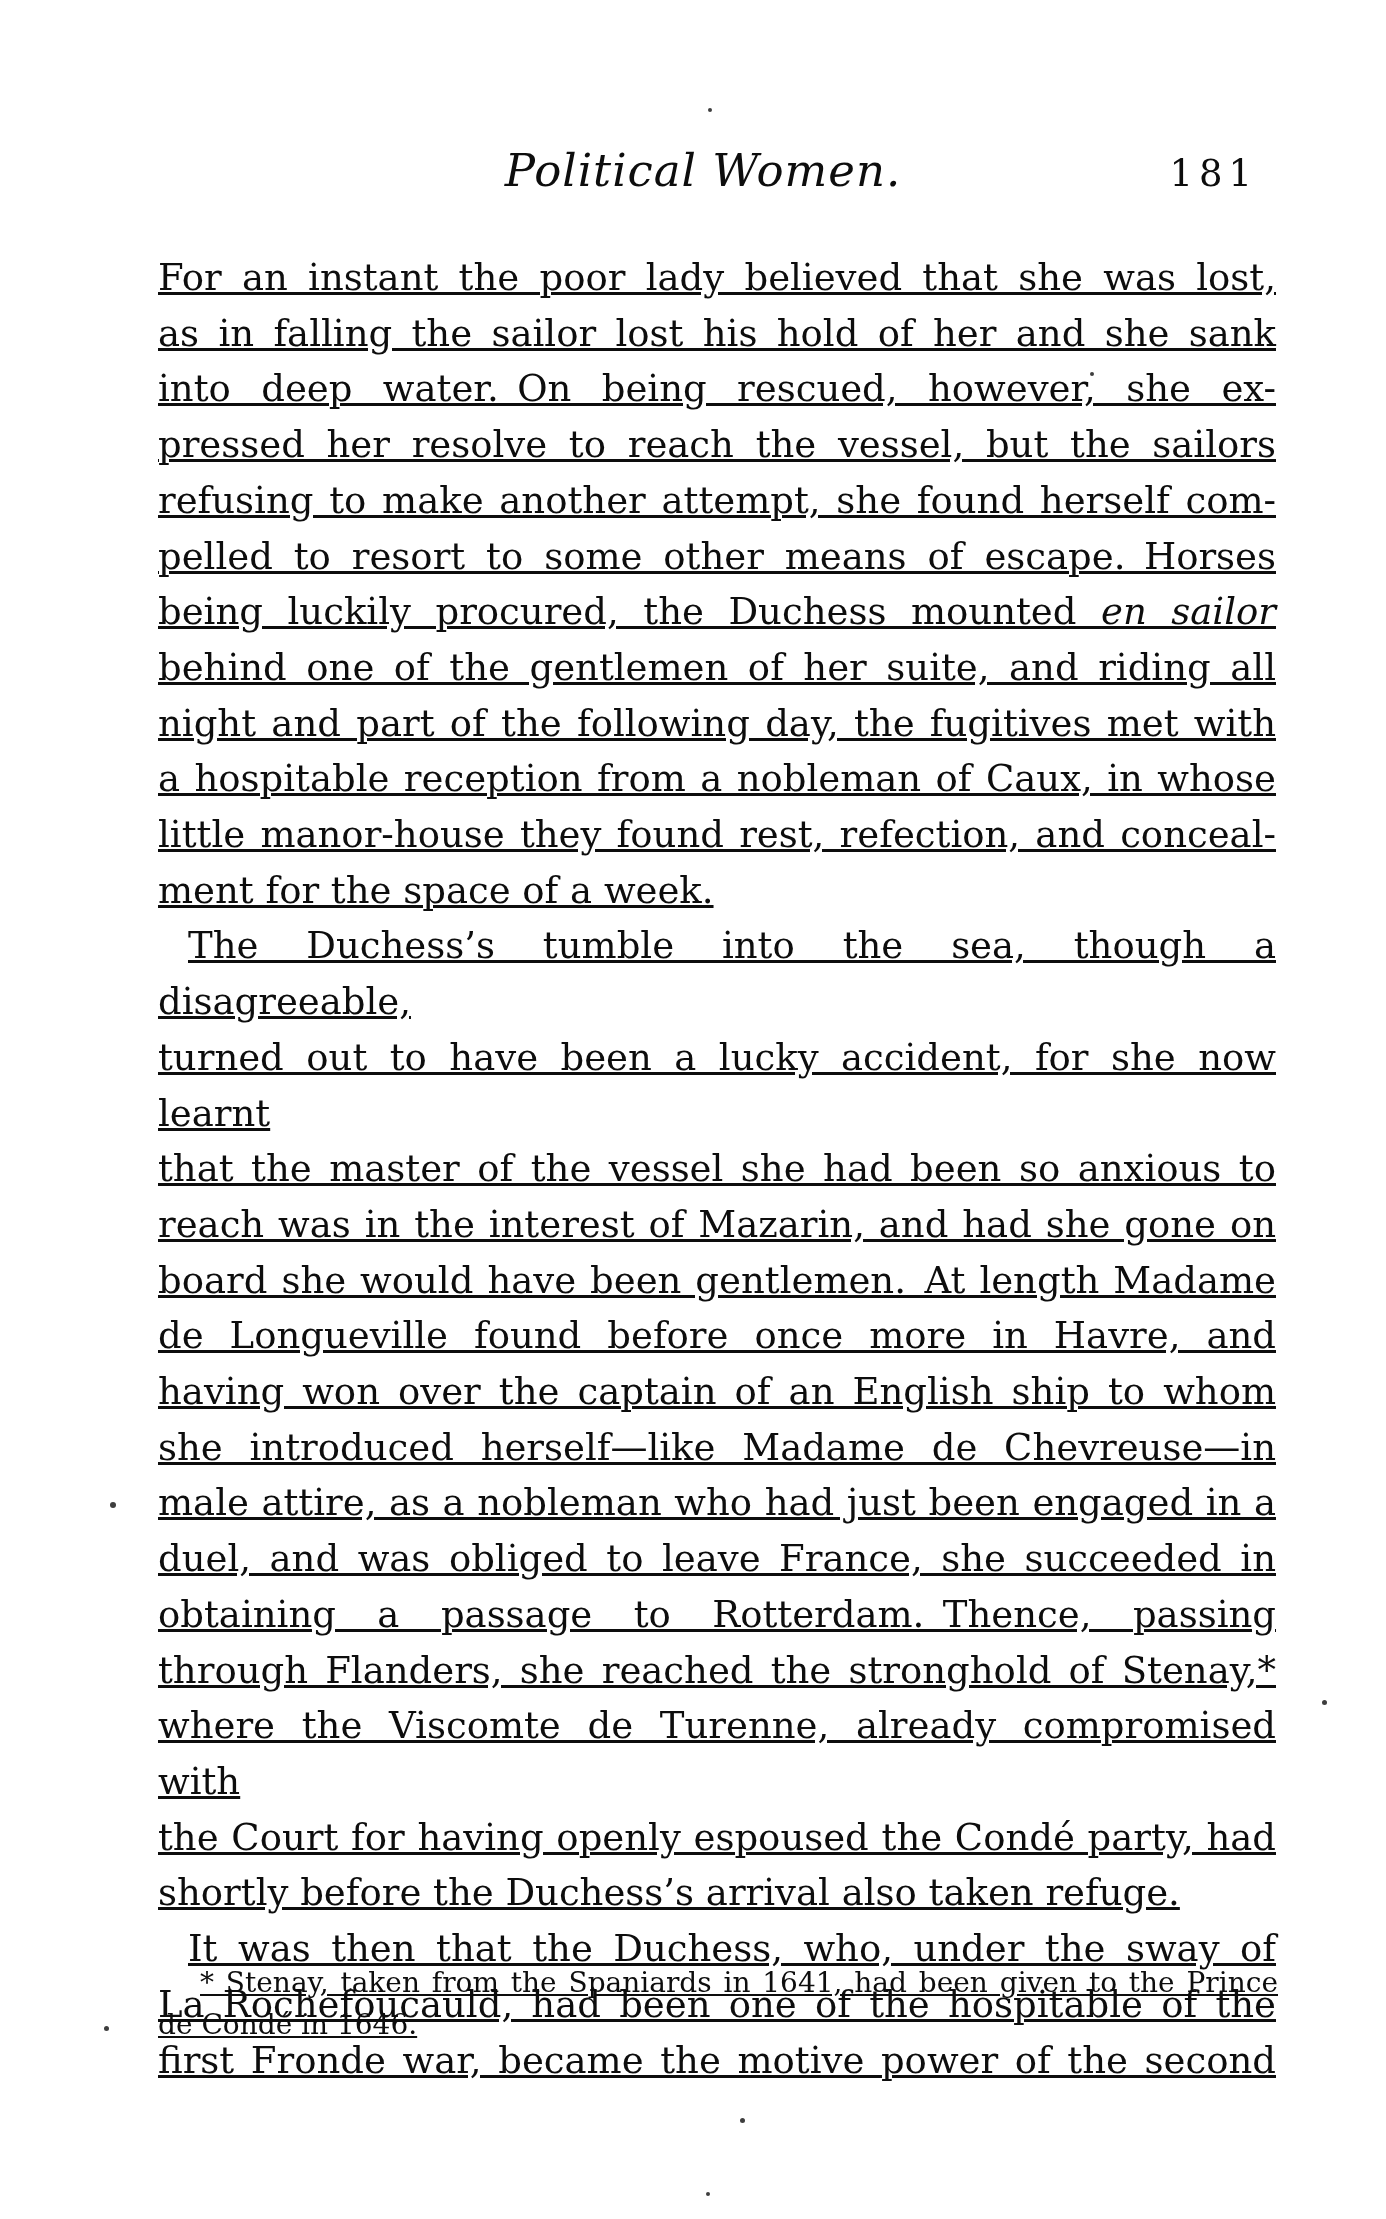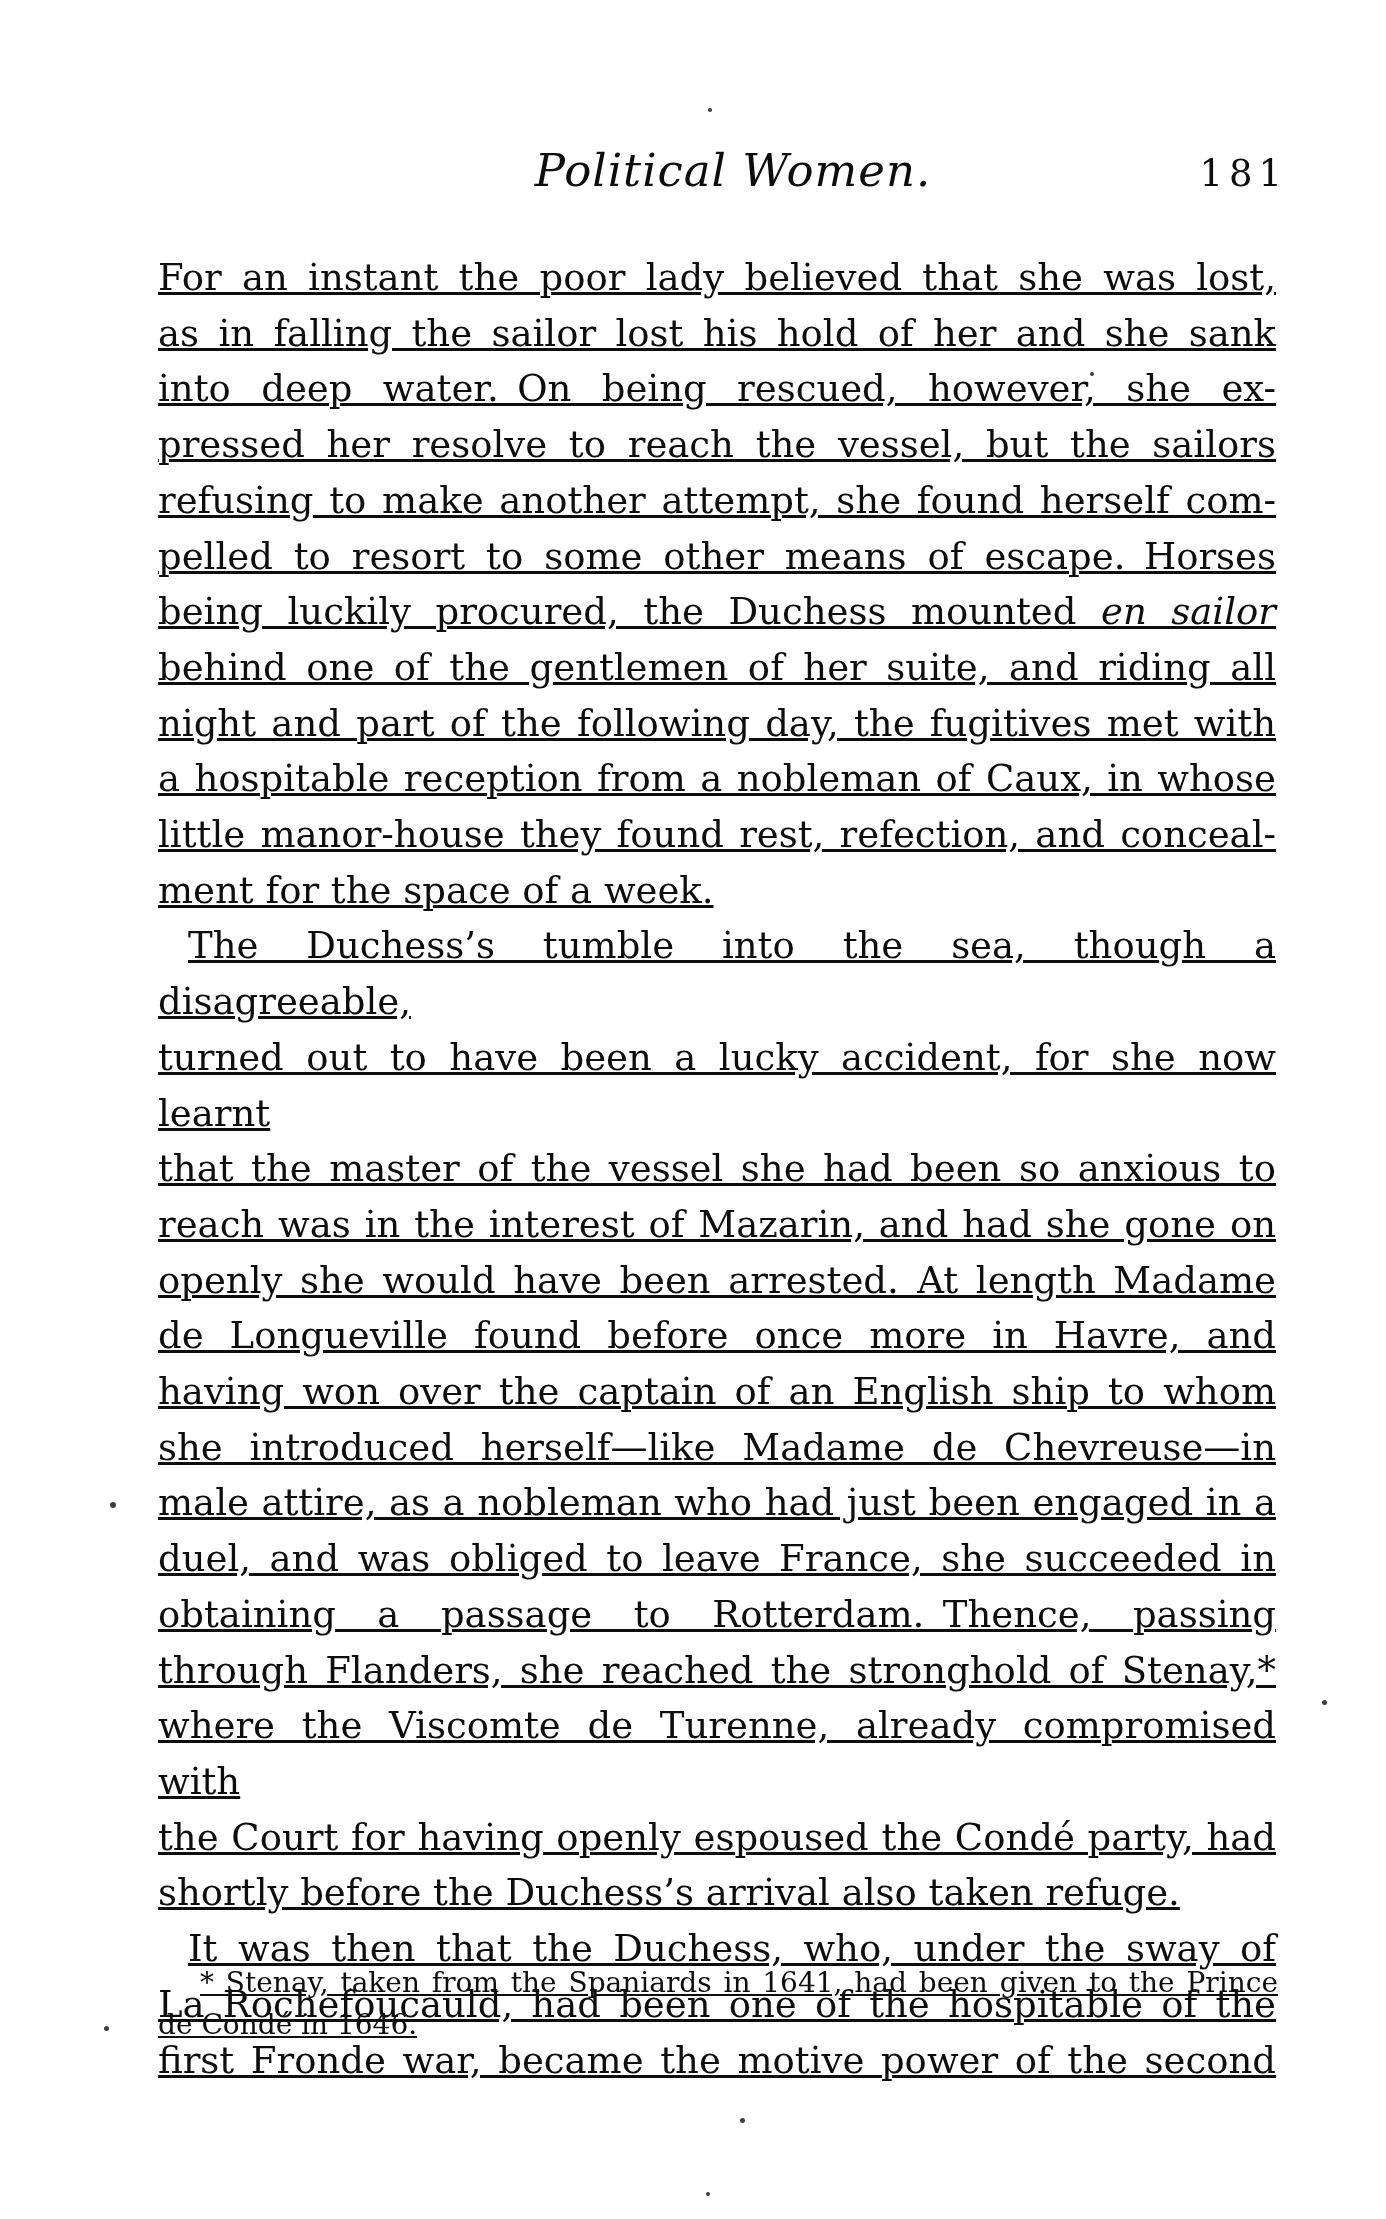--- a/index.html
+++ b/index.html
@@ -7,21 +7,21 @@
     position:relative;
     width:1386px;height:2219px;
     margin:0 auto;
     background:#ffffff;
     font-family:"DejaVu Serif","Liberation Serif",serif;
     color:#0d0d0d;
     overflow:hidden;
   }
   .running-head{
     position:absolute;
-    left:174px;top:146px;width:1118px;
+    left:144px;top:146px;width:1118px;
     display:flex;align-items:flex-start;justify-content:center;
   }
   .head-title{
     font-style:italic;
     font-size:45px;
     line-height:50px;
     letter-spacing:1px;
     white-space:nowrap;
   }
   .folio{
@@ -79,21 +79,21 @@
       <div class="tline just"><span>being luckily procured, the Duchess mounted </span><span class="it">en sailor</span></div>
       <div class="tline just"><span>behind one of the gentlemen of her suite, and riding all</span></div>
       <div class="tline just"><span>night and part of the following day, the fugitives met with</span></div>
       <div class="tline just"><span>a hospitable reception from a nobleman of Caux, in whose</span></div>
       <div class="tline just"><span>little manor-house they found rest, refection, and conceal-</span></div>
       <div class="tline"><span>ment for the space of a week.</span></div>
       <div class="tline just ind"><span>The Duchess’s tumble into the sea, though a disagreeable,</span></div>
       <div class="tline just"><span>turned out to have been a lucky accident, for she now learnt</span></div>
       <div class="tline just"><span>that the master of the vessel she had been so anxious to</span></div>
       <div class="tline just"><span>reach was in the interest of Mazarin, and had she gone on</span></div>
-      <div class="tline just"><span>openly she would have been arrested. At length Madame</span></div>
+      <div class="tline just"><span>board she would have been gentlemen. At length Madame</span></div>
       <div class="tline just"><span>de Longueville found before once more in Havre, and</span></div>
       <div class="tline just"><span>having won over the captain of an English ship to whom</span></div>
       <div class="tline just"><span>she introduced herself—like Madame de Chevreuse—in</span></div>
       <div class="tline just"><span>male attire, as a nobleman who had just been engaged in a</span></div>
       <div class="tline just"><span>duel, and was obliged to leave France, she succeeded in</span></div>
       <div class="tline just"><span>obtaining a passage to Rotterdam. Thence, passing</span></div>
       <div class="tline just"><span>through Flanders, she reached the stronghold of Stenay,*</span></div>
       <div class="tline just"><span>where the Viscomte de Turenne, already compromised with</span></div>
       <div class="tline just"><span>the Court for having openly espoused the Condé party, had</span></div>
       <div class="tline"><span>shortly before the Duchess’s arrival also taken refuge.</span></div>

